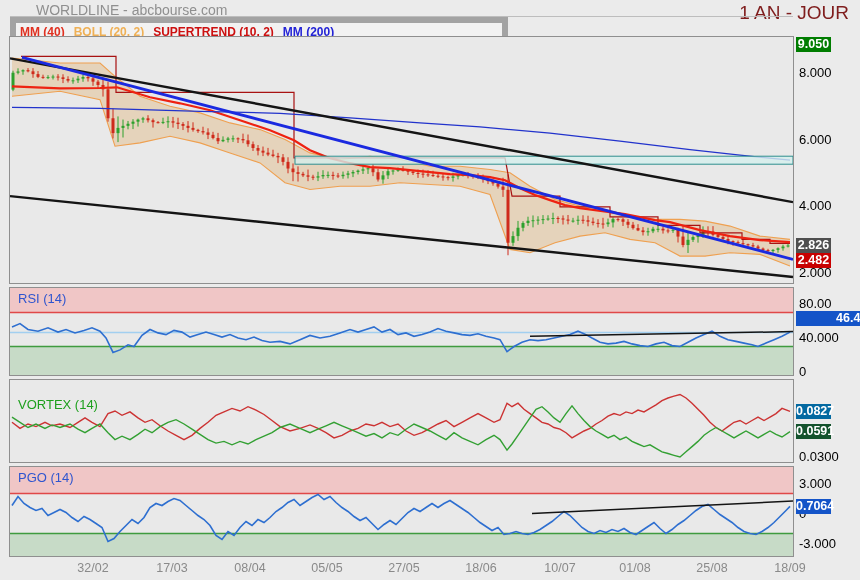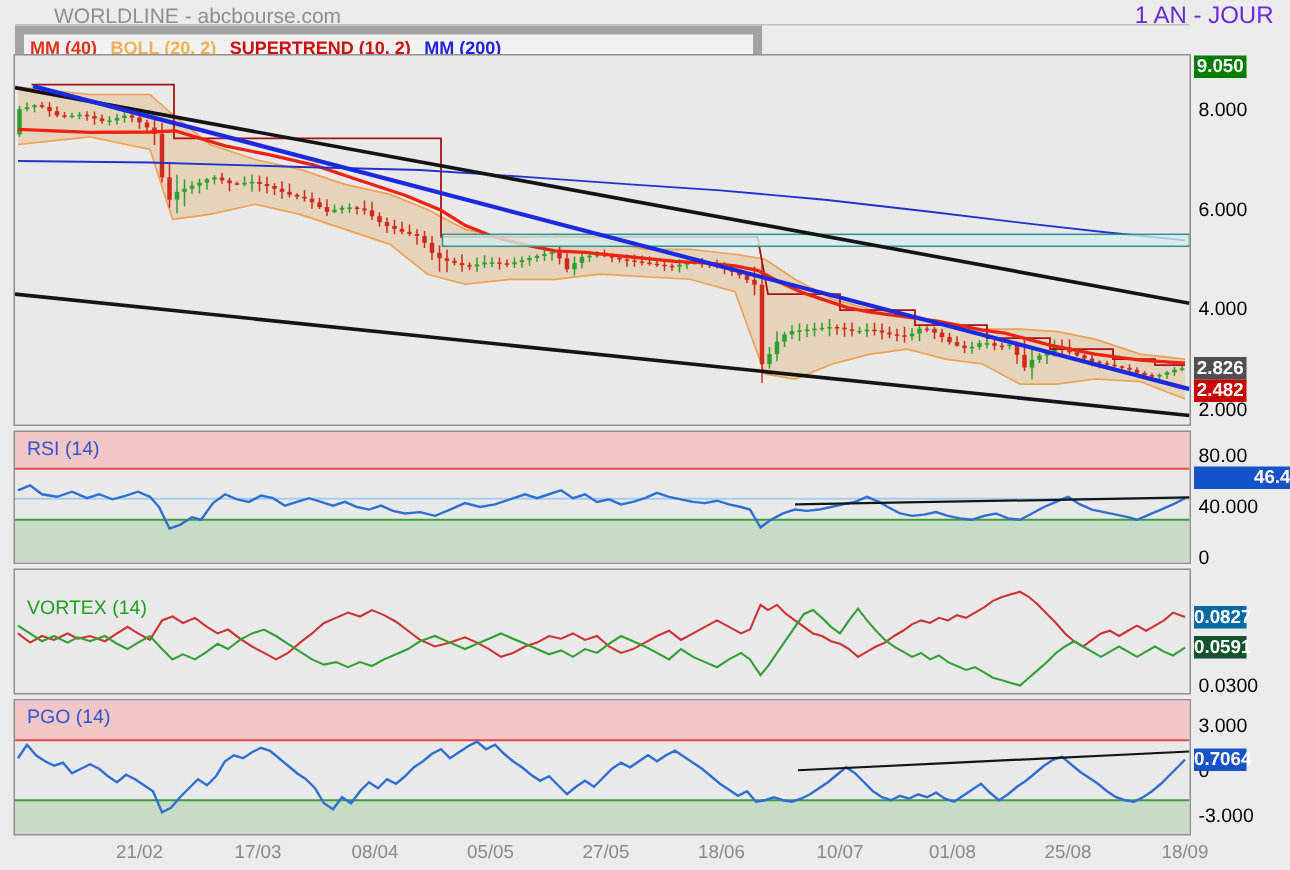--- a/index.html
+++ b/index.html
@@ -1,19 +1,19 @@
 <!DOCTYPE html>
 <html><head>
 <meta charset="utf-8">
 <style>
   html,body{margin:0;padding:0}
   body{width:860px;height:580px;background:#ebebeb;position:relative;overflow:hidden;
        font-family:"Liberation Sans","DejaVu Sans",sans-serif;}
   .hdr-title{position:absolute;left:36px;top:2px;font-size:14px;color:#8f8f8f;white-space:nowrap}
-  .hdr-period{position:absolute;right:11px;top:2px;font-size:16px;color:#6d28d9;white-space:nowrap}
+  .hdr-period{position:absolute;right:11px;top:2px;font-size:19px;color:#7f1d1d;white-space:nowrap}
   .hdr-rule{position:absolute;left:10px;top:16px;width:783px;height:1px;background:#bdbdbd}
   .legend{position:absolute;left:10px;top:17px;width:482px;height:17px;border:6px solid #a3a3a3;
           background:#f2f2f2;display:flex;align-items:center;gap:9px;padding-left:4px;box-sizing:content-box}
   .legend-item{font-size:12px;font-weight:700;white-space:nowrap;cursor:pointer}
   svg.panel{position:absolute;border:1px solid #8f8f8f;background:#e9e9e9;display:block}
   .panel-label{position:absolute;font-size:13px;font-weight:400;white-space:nowrap}
   .axis-label{position:absolute;left:799px;font-size:13px;color:#000000;white-space:nowrap}
   .badge{position:absolute;left:796px;width:35px;height:15px;line-height:15px;font-size:12.5px;
          font-weight:700;color:#ffffff;text-align:center;white-space:nowrap}
   .date-label{position:absolute;top:561px;font-size:12.5px;color:#8a8a8a;transform:translateX(-50%);white-space:nowrap}
@@ -396,21 +396,21 @@
     <div class="axis-label" style="top: 535.5px;">-3.000</div>
     <div class="badge" style="top: 37px; background: rgb(0, 125, 0);">9.050</div>
     <div class="badge" style="top: 237.708px; background: rgb(79, 79, 79);">2.826</div>
     <div class="badge" style="top: 253.208px; background: rgb(200, 0, 0);">2.482</div>
     <div class="badge" style="top: 311px; background: rgb(20, 84, 200); padding-left: 40px;">46.499</div>
     <div class="badge" style="top: 403.76px; background: #0369a1;">0.0827</div>
     <div class="badge" style="top: 424.243px; background: #14532d;">0.0591</div>
     <div class="badge" style="top: 498.936px; background: rgb(20, 84, 200);">0.7064</div>
   </div>
 <div id="date-layer">
-    <div class="date-label" style="left: 93px;">21/02</div>
+    <div class="date-label" style="left: 93px;">32/02</div>
     <div class="date-label" style="left: 172px;">17/03</div>
     <div class="date-label" style="left: 250px;">08/04</div>
     <div class="date-label" style="left: 327px;">05/05</div>
     <div class="date-label" style="left: 404px;">27/05</div>
     <div class="date-label" style="left: 481px;">18/06</div>
     <div class="date-label" style="left: 560px;">10/07</div>
     <div class="date-label" style="left: 635px;">01/08</div>
     <div class="date-label" style="left: 712px;">25/08</div>
     <div class="date-label" style="left: 790px;">18/09</div>
   </div>

